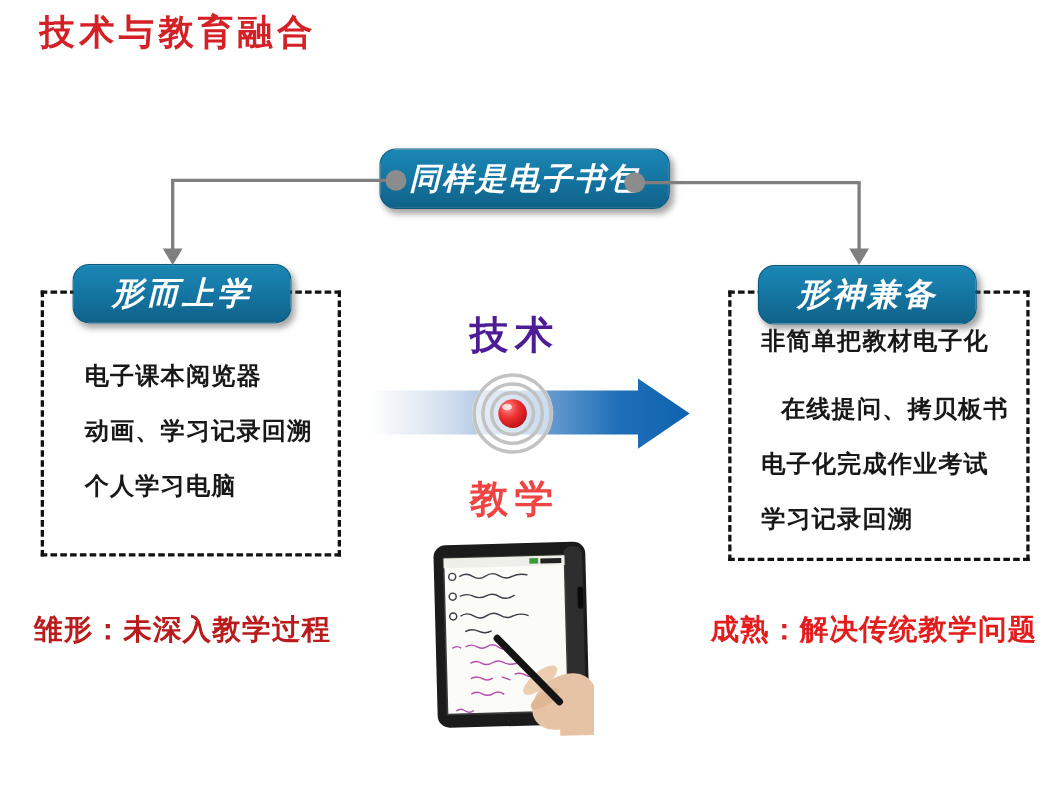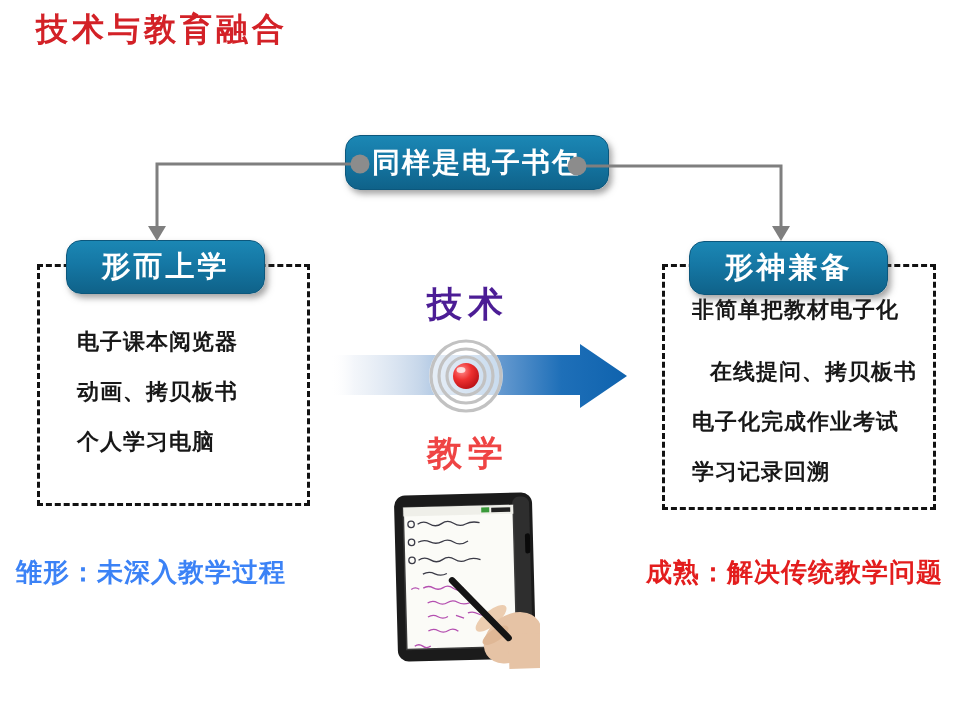--- a/index.html
+++ b/index.html
@@ -12,20 +12,21 @@
     letter-spacing:4px;white-space:nowrap;
   }
 
   .blue-box{
     background:linear-gradient(180deg,#1b87b4 0%,#1577a4 45%,#0f6289 100%);
     border:1px solid #0c577c;border-radius:15px;
     box-shadow:3px 4px 6px rgba(90,90,90,.55);
     color:#ffffff;font-weight:bold;text-align:center;
     display:flex;align-items:center;justify-content:center;
     white-space:nowrap;
+    font-style:italic;
   }
   .top-box{left:345px;top:135px;width:262px;height:53px;font-size:28px;letter-spacing:2px;}
   .hdr-left{left:66px;top:240px;width:197px;height:52px;font-size:29px;letter-spacing:3px;z-index:3;}
   .hdr-right{left:689px;top:241px;width:197px;height:52px;font-size:29px;letter-spacing:3px;z-index:3;}
 
   .dashed-panel{
     border:3px dashed #121212;background:transparent;z-index:1;
   }
   .panel-left{left:37px;top:264px;width:267px;height:236px;}
   .panel-right{left:662px;top:264px;width:268px;height:240px;}
@@ -34,21 +35,21 @@
     position:absolute;font-size:22px;font-weight:bold;color:#181818;
     white-space:nowrap;letter-spacing:1px;
   }
 
   .tech-label{left:398px;top:281px;width:140px;text-align:center;
     font-size:35px;font-weight:bold;color:#4c1d95;letter-spacing:6px;}
   .teach-label{left:398px;top:430px;width:140px;text-align:center;
     font-size:35px;font-weight:bold;color:#ef4444;letter-spacing:6px;}
 
   .caption{font-size:26px;font-weight:bold;white-space:nowrap;letter-spacing:1px;}
-  .caption-left{left:16px;top:555px;color:#3b82f6;}
+  .caption-left{left:31px;top:555px;color:#b91c1c;}
   .caption-right{left:646px;top:555px;color:#e31d1d;}
 
   svg{display:block;}
   .connector-svg{left:0;top:0;z-index:4;pointer-events:none;}
   .arrow-svg{left:325px;top:335px;z-index:2;}
   .photo{left:393px;top:487px;width:147px;height:183px;z-index:2;}
 </style>
 </head>
 <body>
 
@@ -56,21 +57,21 @@
 
 <div class="abs blue-box top-box">
   <span>同样是电子书包</span>
 </div>
 
 <div class="abs dashed-panel panel-left"></div>
 <div class="abs blue-box hdr-left">
   <span>形而上学</span>
 </div>
 <div class="abs panel-item" style="left:77px;top:327px;">电子课本阅览器</div>
-<div class="abs panel-item" style="left:77px;top:377px;">动画、拷贝板书</div>
+<div class="abs panel-item" style="left:77px;top:377px;">动画、学习记录回溯</div>
 <div class="abs panel-item" style="left:77px;top:427px;">个人学习电脑</div>
 
 <div class="abs dashed-panel panel-right"></div>
 <div class="abs blue-box hdr-right">
   <span>形神兼备</span>
 </div>
 <div class="abs panel-item" style="left:692px;top:295px;">非简单把教材电子化</div>
 <div class="abs panel-item" style="left:710px;top:357px;">在线提问、拷贝板书</div>
 <div class="abs panel-item" style="left:692px;top:407px;">电子化完成作业考试</div>
 <div class="abs panel-item" style="left:692px;top:457px;">学习记录回溯</div>

